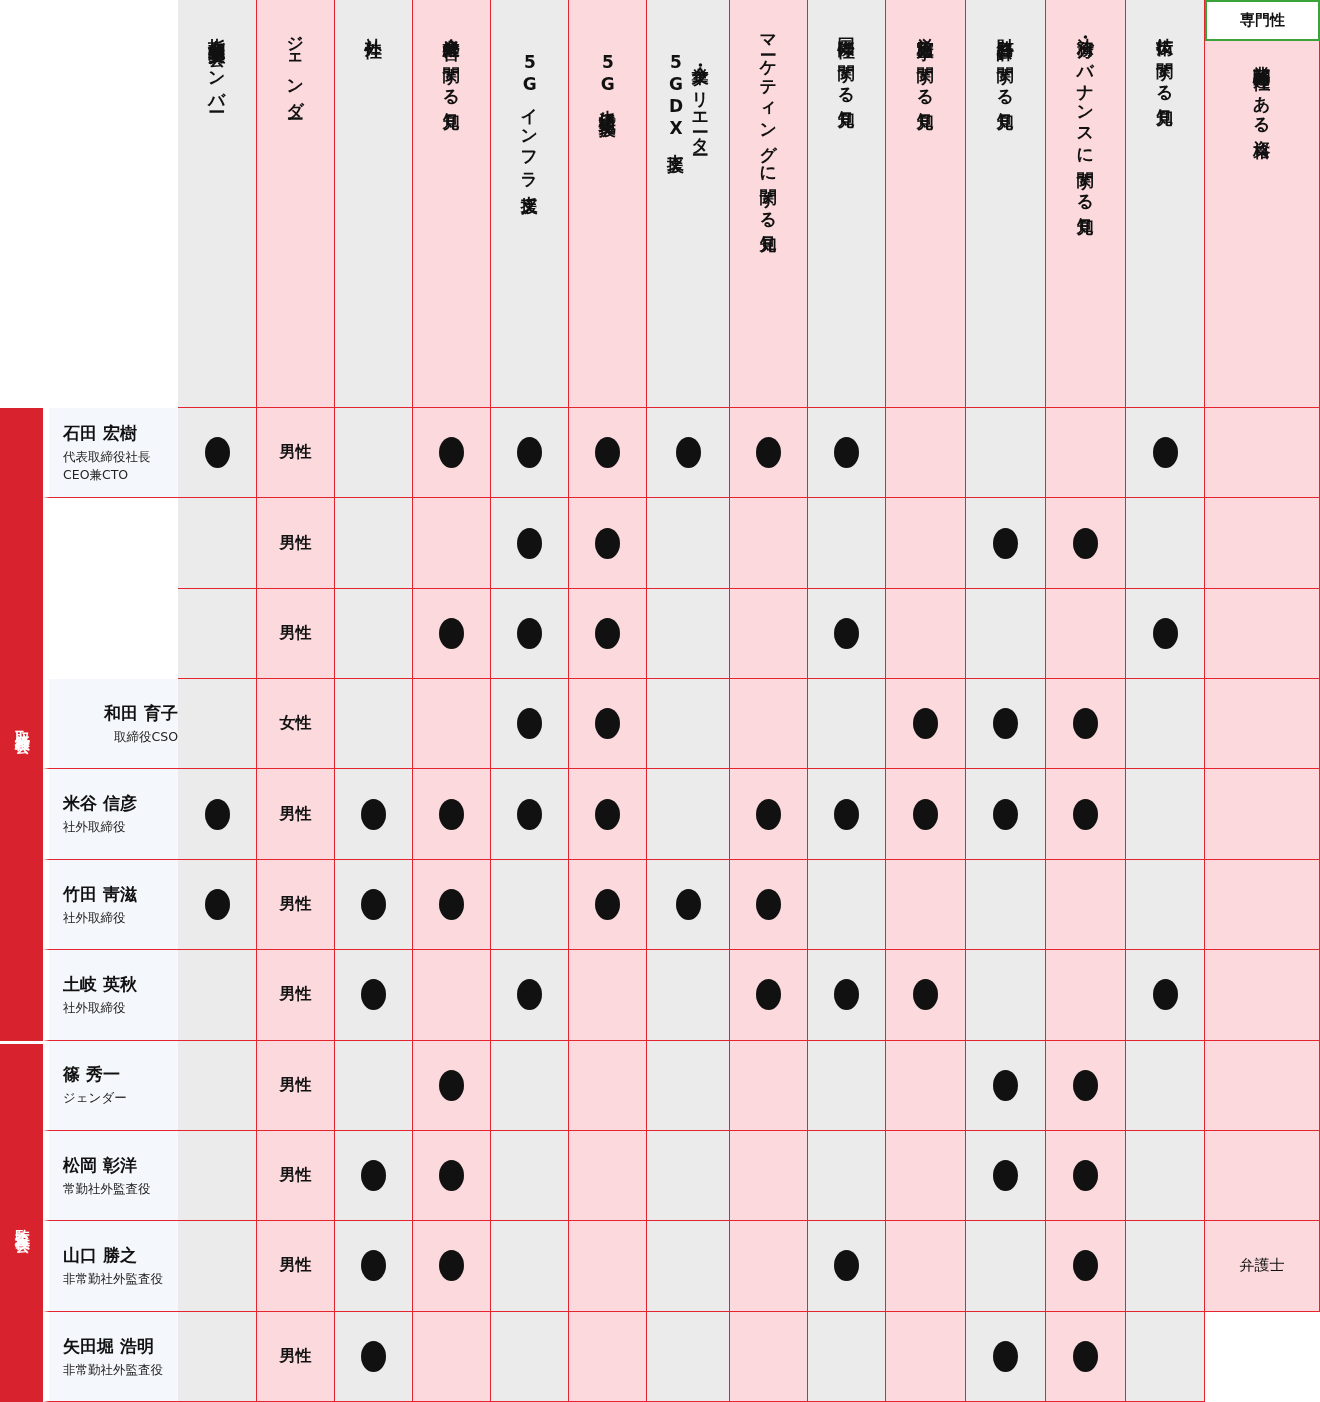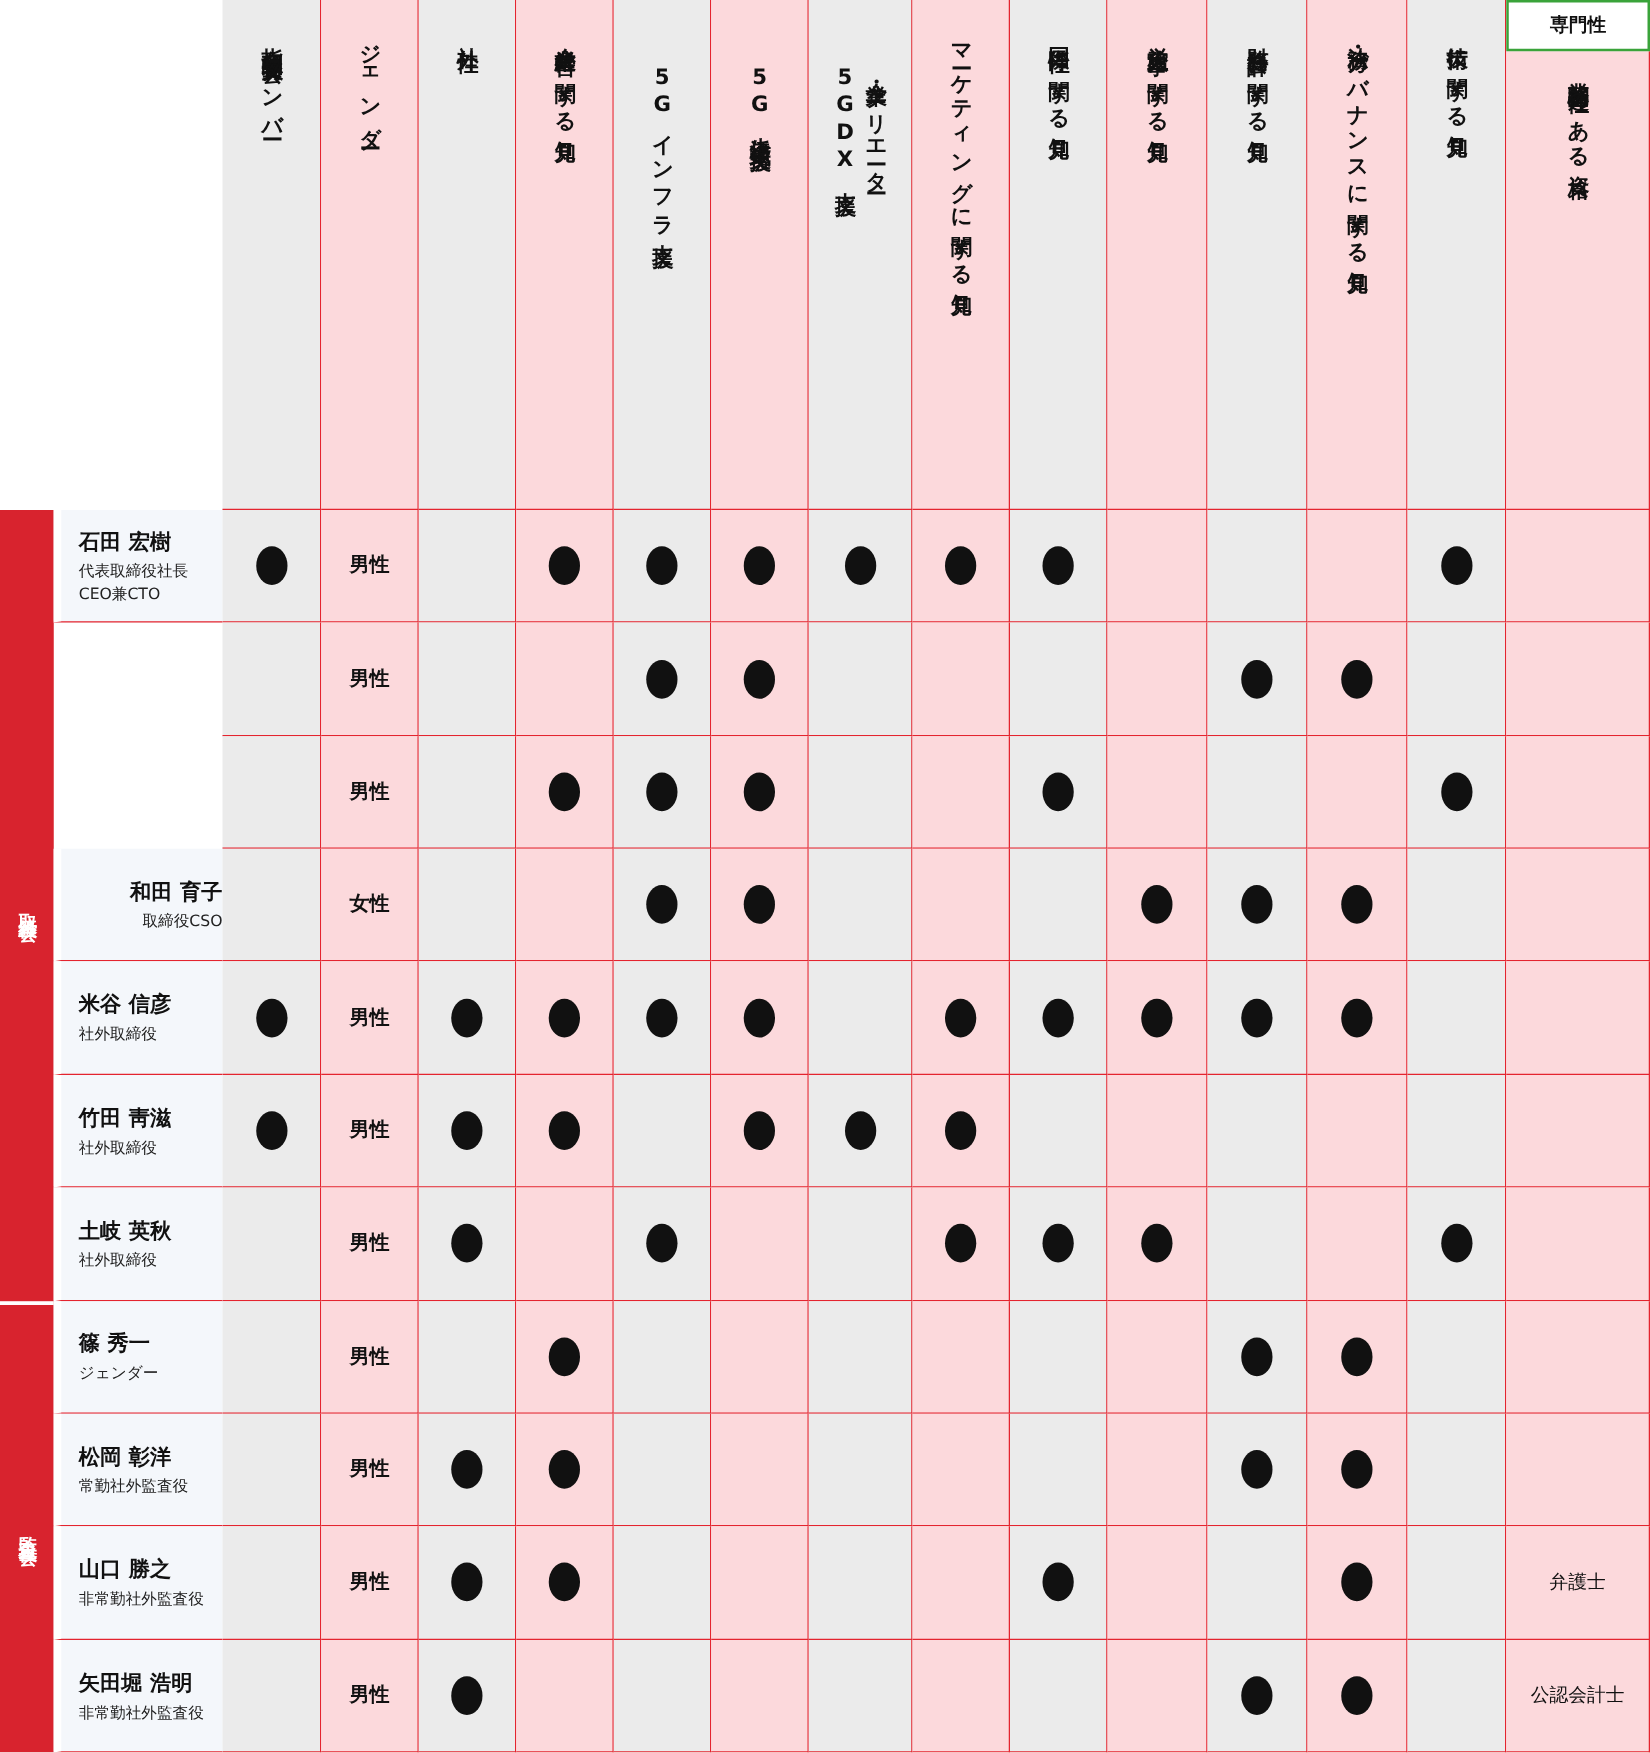--- a/index.html
+++ b/index.html
@@ -462,16 +462,13 @@
     <div class="cell pink" style="grid-area: 12 / 10;"></div>
     <div class="cell gray" style="grid-area: 12 / 11;"></div>
     <div class="cell pink" style="grid-area: 12 / 12;"></div>
     <div class="cell gray" style="grid-area: 12 / 13;">
       <div class="dot"></div>
     </div>
     <div class="cell pink" style="grid-area: 12 / 14;">
       <div class="dot"></div>
     </div>
     <div class="cell gray" style="grid-area: 12 / 15;"></div>
-    <div class="cell pink" style="grid-area: 12 / 16;">
-      <span class="mark-text">公認会計士</span>
-    </div>
   </div>
 
 </body></html>

